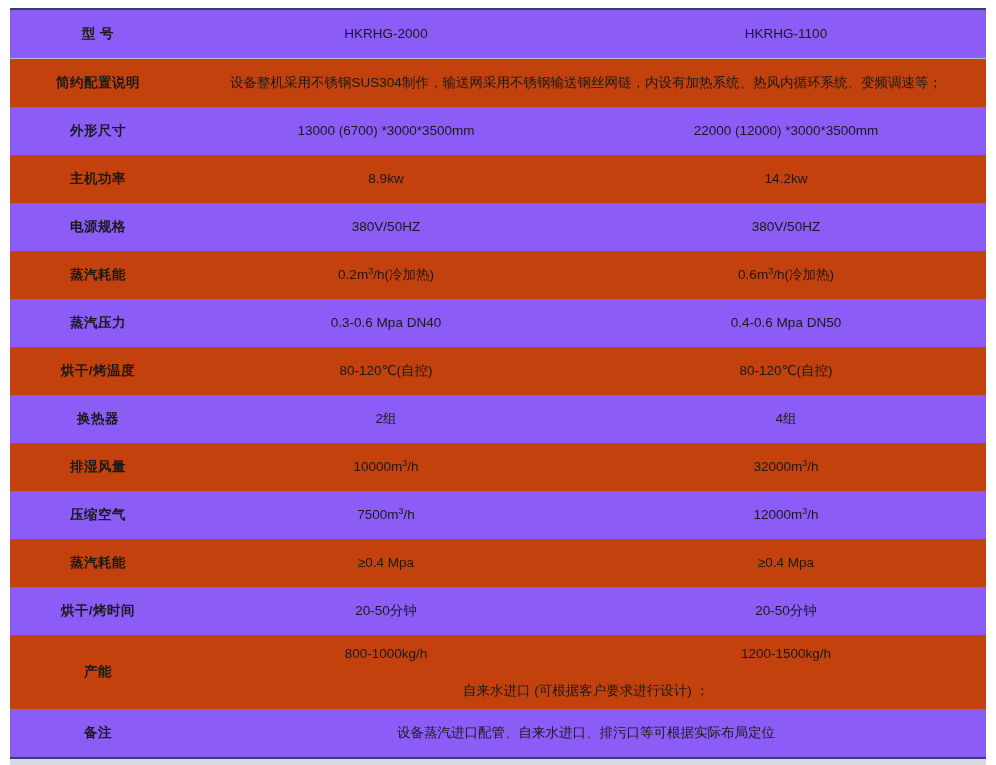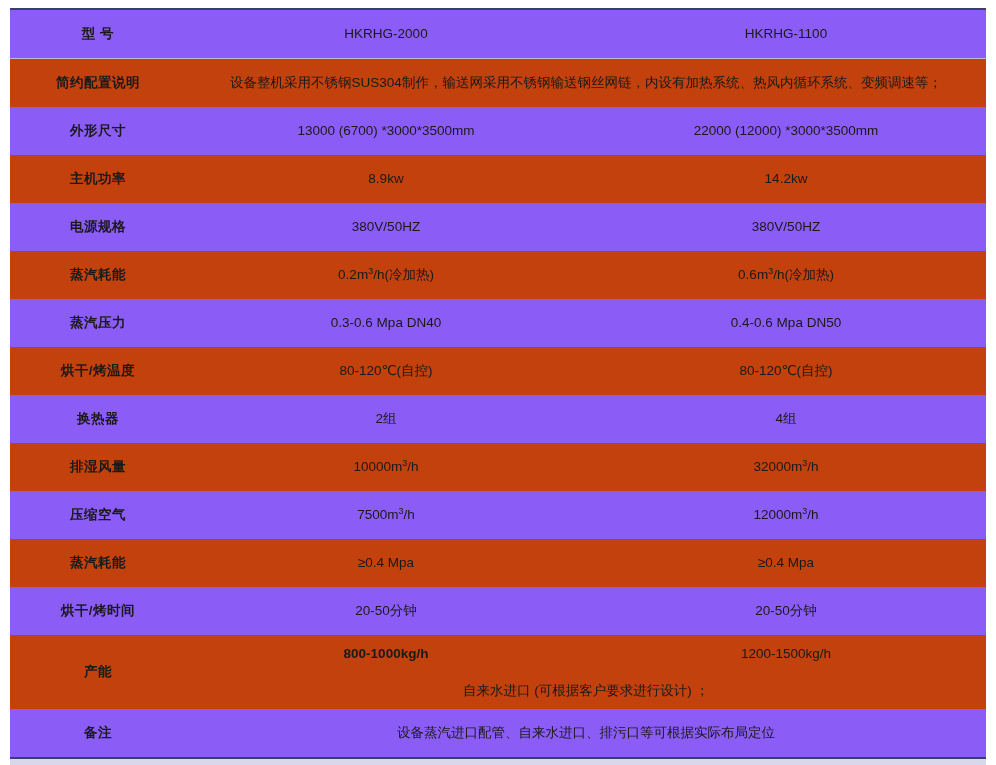--- a/index.html
+++ b/index.html
@@ -170,21 +170,21 @@
       </tr>
 
       <tr class="band-b row-tall">
         <td class="label">烘干/烤时间</td>
         <td class="val">20-50分钟</td>
         <td class="val">20-50分钟</td>
       </tr>
 
       <tr class="band-a">
         <td class="label" rowspan="2">产能</td>
-        <td class="val" style="height:28px;font-weight:bold;">800-1000kg/h</td>
+        <td class="val" style="height:28px;">800-1000kg/h</td>
         <td class="val" style="height:28px;">1200-1500kg/h</td>
       </tr>
       <tr class="band-a">
         <td class="val-wide" colspan="2" style="height:26px;">自来水进口 (可根据客户要求进行设计) ；</td>
       </tr>
 
       <tr class="band-b row-tall">
         <td class="label">备注</td>
         <td class="val-wide" colspan="2">设备蒸汽进口配管、自来水进口、排污口等可根据实际布局定位</td>
       </tr>

